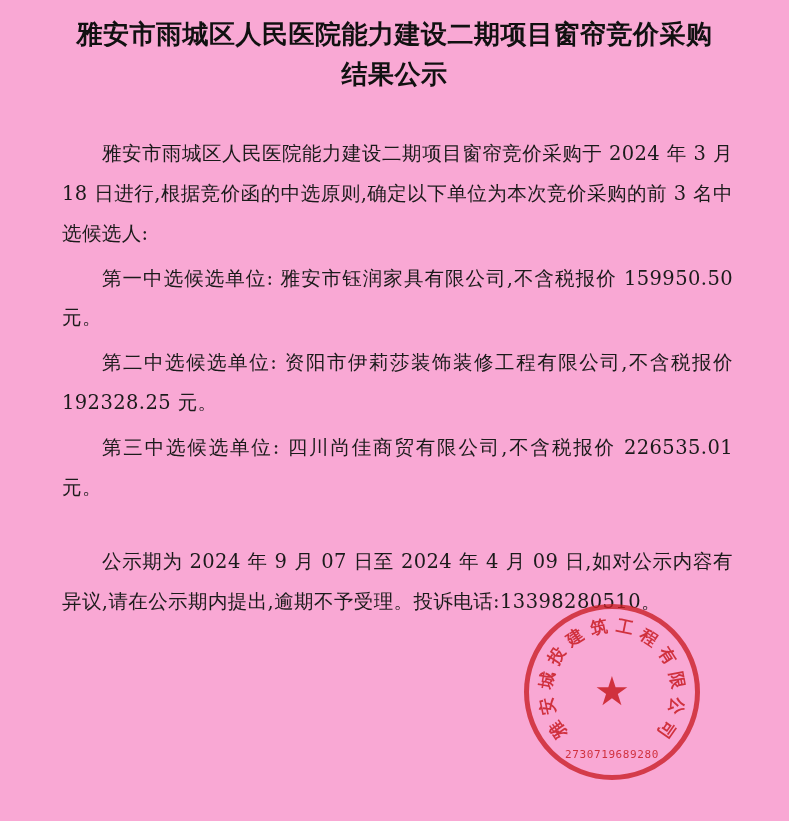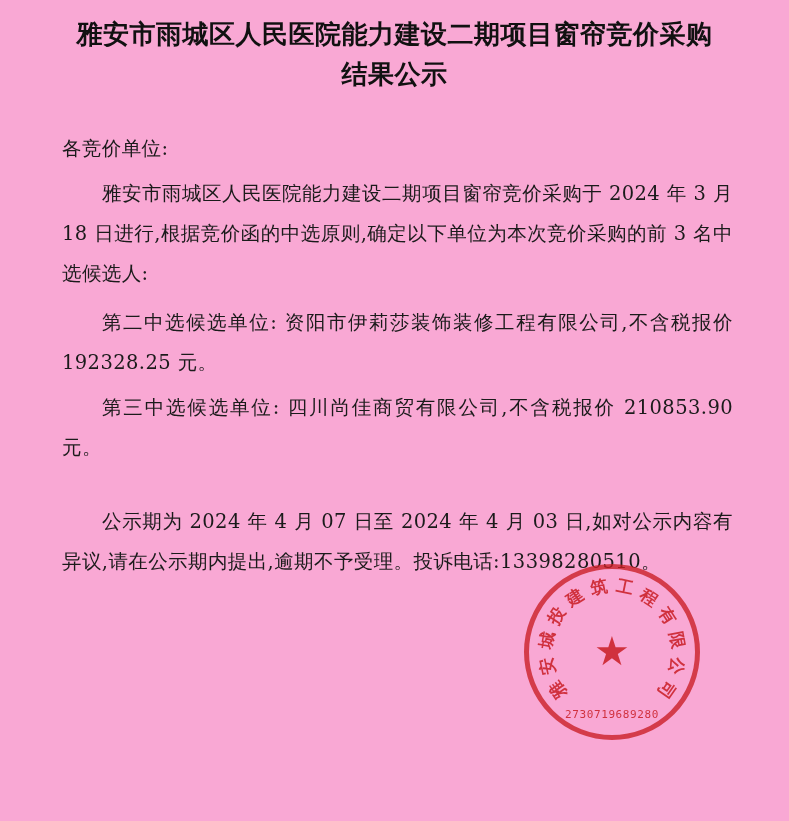--- a/index.html
+++ b/index.html
@@ -117,36 +117,36 @@
 </style>
 </head>
 <body>
 
 <div class="page">
 
   <h1 class="doc-title">雅安市雨城区人民医院能力建设二期项目窗帘竞价采购结果公示</h1>
 
   <div class="body-block">
 
-    <p class="para salutation">各竞价单位:</p>
     <div class="gap-small"></div>
 
     <p class="para indent">雅安市雨城区人民医院能力建设二期项目窗帘竞价采购于 2024 年 3 月 18 日进行,根据竞价函的中选原则,确定以下单位为本次竞价采购的前 3 名中选候选人:</p>
     <div class="gap-small"></div>
 
+    <p class="para indent">第一中选候选单位: 雅安市钰润家具有限公司,不含税报价 159950.50 元。</p>
     <div class="gap-small"></div>
 
     <p class="para indent">第二中选候选单位: 资阳市伊莉莎装饰装修工程有限公司,不含税报价 192328.25 元。</p>
     <div class="gap-small"></div>
 
-    <p class="para indent">第三中选候选单位: 四川尚佳商贸有限公司,不含税报价 210853.90 元。</p>
+    <p class="para indent">第三中选候选单位: 四川尚佳商贸有限公司,不含税报价 226535.01 元。</p>
 
     <div class="gap-large"></div>
 
-    <p class="para indent">公示期为 2024 年 4 月 07 日至 2024 年 4 月 03 日,如对公示内容有异议,请在公示期内提出,逾期不予受理。投诉电话:13398280510。</p>
+    <p class="para indent">公示期为 2024 年 9 月 07 日至 2024 年 4 月 09 日,如对公示内容有异议,请在公示期内提出,逾期不予受理。投诉电话:13398280510。</p>
 
     <div class="signature-area">
 
       <div class="stamp">
         <div class="stamp-ring-text">
             <span style="transform: rotate(-125deg) translate(0px, -66px) rotate(0deg) translate(-50%, -50%);">雅</span>
             <span style="transform: rotate(-102.273deg) translate(0px, -66px) rotate(0deg) translate(-50%, -50%);">安</span>
             <span style="transform: rotate(-79.5455deg) translate(0px, -66px) rotate(0deg) translate(-50%, -50%);">城</span>
             <span style="transform: rotate(-56.8182deg) translate(0px, -66px) rotate(0deg) translate(-50%, -50%);">投</span>
             <span style="transform: rotate(-34.0909deg) translate(0px, -66px) rotate(0deg) translate(-50%, -50%);">建</span>

